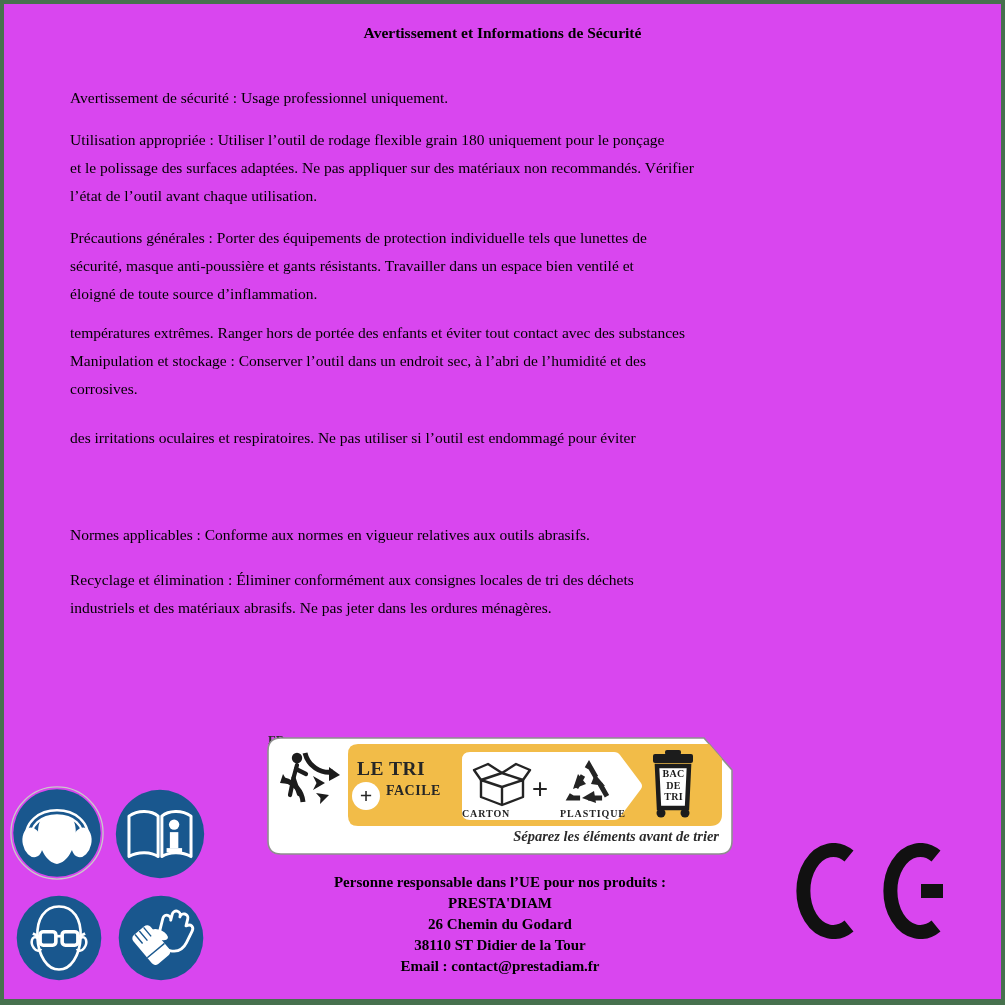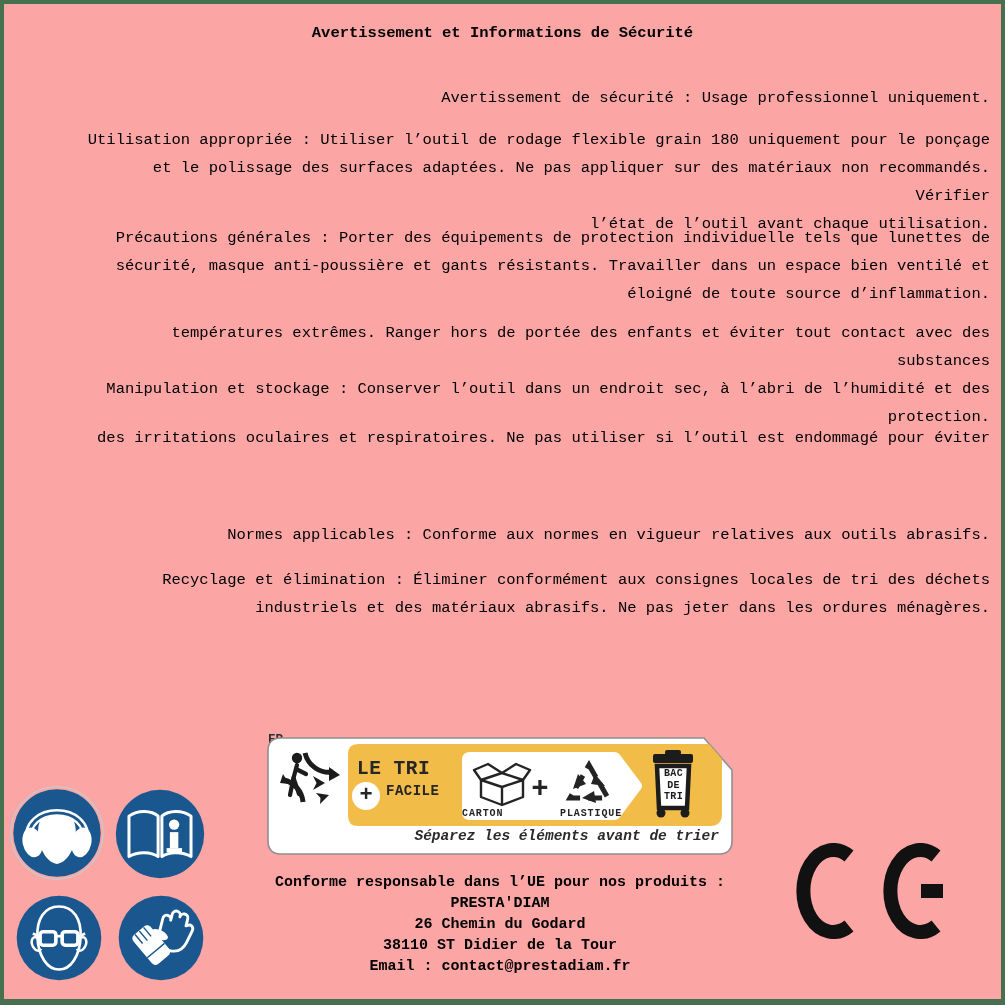--- a/index.html
+++ b/index.html
@@ -1,20 +1,20 @@
 <!DOCTYPE html>
 <html><head>
 <meta charset="utf-8">
 <style>
   html,body{margin:0;padding:0;background:#fff;}
-  .page{position:relative;width:1005px;height:1005px;background:#fca5a5;
-        font-family:Liberation Mono, monospace;color:#000;overflow:hidden;}
+  .page{position:relative;width:1005px;height:1005px;background:#d946ef;
+        font-family:Liberation Serif, serif;color:#000;overflow:hidden;}
   .frame{position:absolute;inset:0;border:4px solid #47714E;border-bottom-width:6px;pointer-events:none;z-index:50;}
   .title{position:absolute;top:24px;left:0;width:1005px;text-align:center;font-size:15.5px;font-weight:bold;}
-  .para{position:absolute;left:70px;width:920px;font-size:15.5px;line-height:28px;text-align:right;}
+  .para{position:absolute;left:70px;width:920px;font-size:15.5px;line-height:28px;}
   .p1{top:84px}.p2{top:126px}.p3{top:224px}.p4{top:319px}.p5{top:424px}.p6{top:521px}.p7{top:566px}
   .picto{position:absolute;}
   
   .fr-tag{position:absolute;left:268px;top:716px;font-size:12.5px;font-weight:bold;color:#2d2d2d;margin-top:17px;}
   .tri-label{position:absolute;left:267px;top:737px;width:466px;height:118px;}
   .tri-label .bg{position:absolute;left:0;top:0;}
   .tri-text{position:absolute;color:#262626;font-weight:bold;}
   .letri{left:90px;top:21px;font-size:19.5px;letter-spacing:.5px;}
   .plus-circle{position:absolute;left:85px;top:45px;width:28px;height:28px;background:#fff;border-radius:50%;
                text-align:center;line-height:27px;font-size:22px;font-weight:bold;color:#262626;}
@@ -46,21 +46,21 @@
     <div>l’état de l’outil avant chaque utilisation.</div>
   </div>
   <div class="para p3">
     <div>Précautions générales : Porter des équipements de protection individuelle tels que lunettes de</div>
     <div>sécurité, masque anti-poussière et gants résistants. Travailler dans un espace bien ventilé et</div>
     <div>éloigné de toute source d’inflammation.</div>
   </div>
   <div class="para p4">
     <div>températures extrêmes. Ranger hors de portée des enfants et éviter tout contact avec des substances</div>
     <div>Manipulation et stockage : Conserver l’outil dans un endroit sec, à l’abri de l’humidité et des</div>
-    <div>protection.</div>
+    <div>corrosives.</div>
   </div>
   <div class="para p5">
     <div>des irritations oculaires et respiratoires. Ne pas utiliser si l’outil est endommagé pour éviter</div>
   </div>
   <div class="para p6">
     <div>Normes applicables : Conforme aux normes en vigueur relatives aux outils abrasifs.</div>
   </div>
   <div class="para p7">
     <div>Recyclage et élimination : Éliminer conformément aux consignes locales de tri des déchets</div>
     <div>industriels et des matériaux abrasifs. Ne pas jeter dans les ordures ménagères.</div>
@@ -162,21 +162,21 @@
     <div class="mat-label plastique-l">PLASTIQUE</div>
     <div class="bin-text">
       <div>BAC</div>
       <div>DE</div>
       <div>TRI</div>
     </div>
     <div class="tri-footer">Séparez les éléments avant de trier</div>
   </div>
 
   <div class="resp">
-    <div>Conforme responsable dans l’UE pour nos produits :</div>
+    <div>Personne responsable dans l’UE pour nos produits :</div>
     <div>PRESTA'DIAM</div>
     <div>26 Chemin du Godard</div>
     <div>38110 ST Didier de la Tour</div>
     <div>Email : contact@prestadiam.fr</div>
   </div>
 
   <svg class="ce" width="150" height="96" viewBox="0 0 150 96" aria-label="CE">
     <path d="M53 13 A30 41 0 1 0 53 83" stroke="#111" stroke-width="14" fill="none"></path>
     <path d="M140 13 A30 41 0 1 0 140 83" stroke="#111" stroke-width="14" fill="none"></path>
     <path d="M125 48 H147" stroke="#111" stroke-width="14" fill="none"></path>

